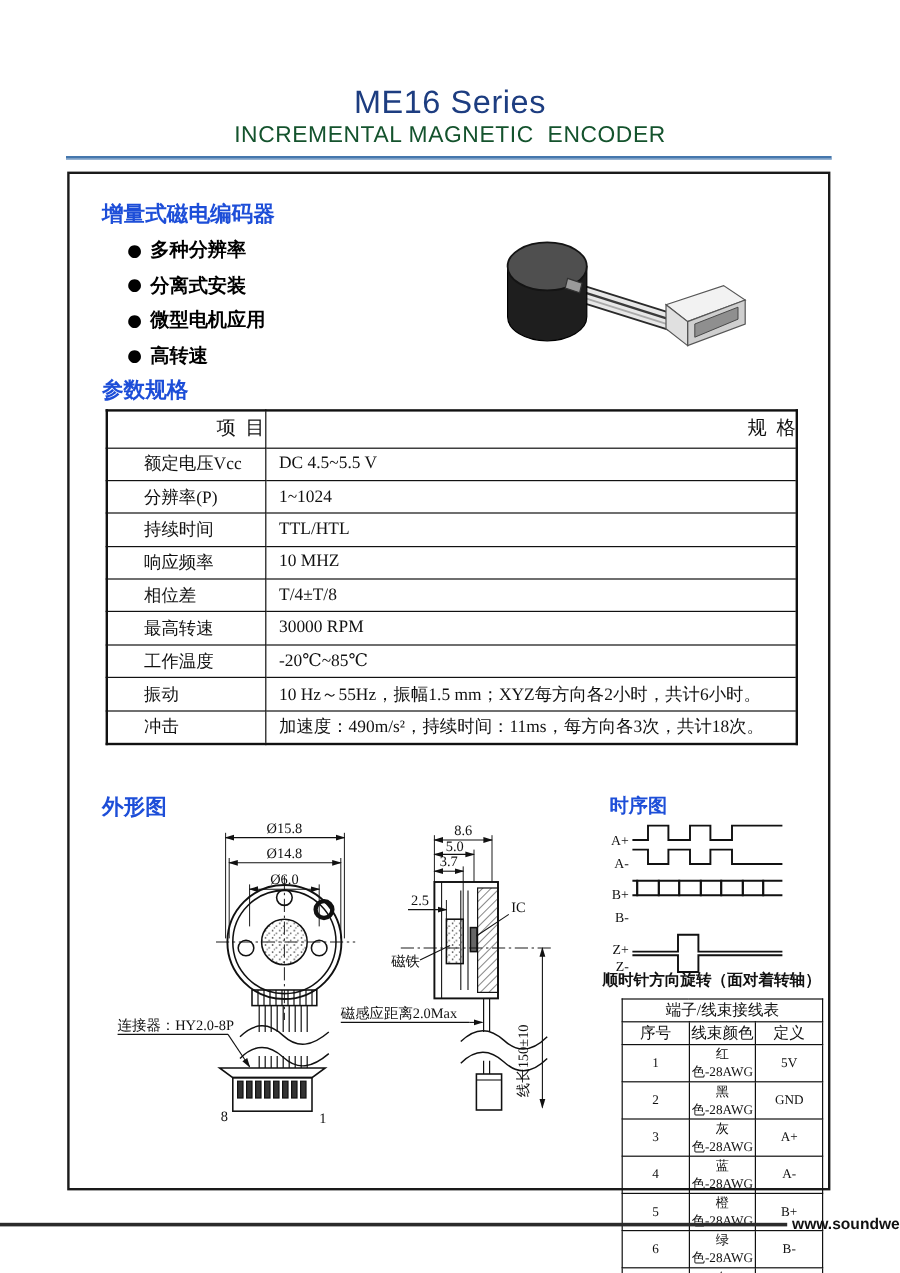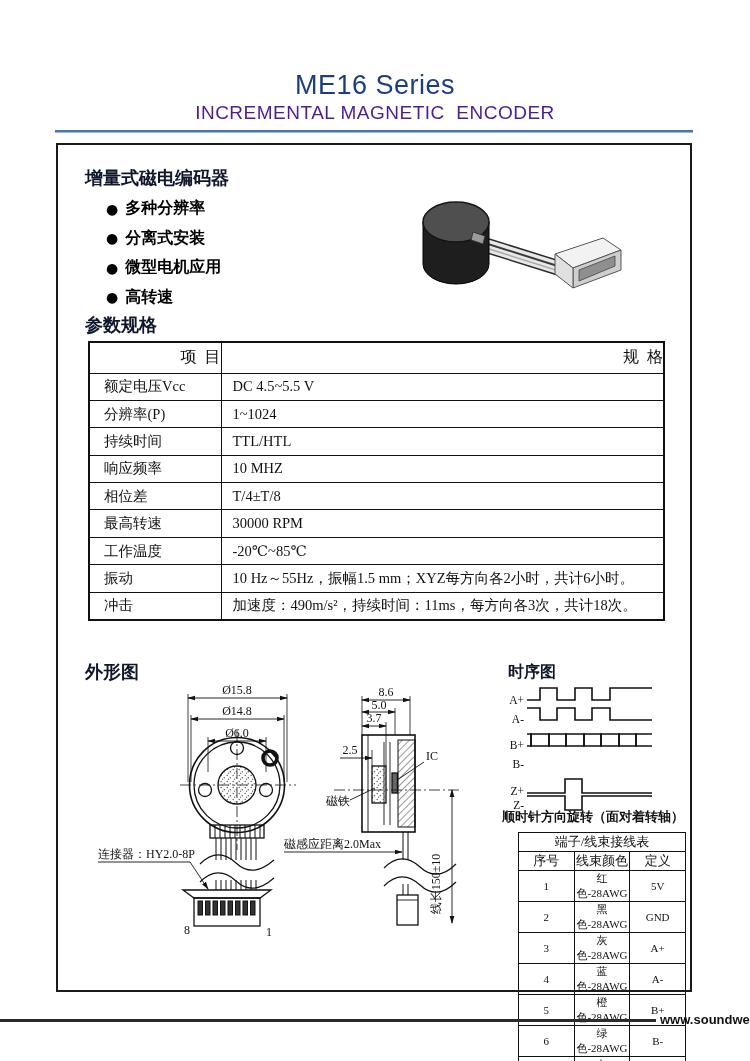--- a/index.html
+++ b/index.html
@@ -5,48 +5,48 @@
   * { margin:0; padding:0; box-sizing:border-box; }
   body { font-family:"Liberation Serif","DejaVu Serif",serif; background:#ffffff; }
   .page { position:relative; width:750px; height:1061px; background:#fff; overflow:hidden; color:#111; }
 
   
   .title { position:absolute; top:70px; left:0; width:100%; text-align:center;
            font-family:"Liberation Sans","DejaVu Sans",sans-serif;
            font-size:27px; color:#1d3d80; letter-spacing:0.5px; }
   .subtitle { position:absolute; top:102px; left:0; width:100%; text-align:center;
               font-family:"Liberation Sans","DejaVu Sans",sans-serif;
-              font-size:19px; color:#4c1d95; white-space:pre; letter-spacing:0.5px; }
+              font-size:19px; color:#14532d; white-space:pre; letter-spacing:0.5px; }
   .blue-rule { position:absolute; top:130px; left:55px; width:638px; height:3px;
                background:#4577ad; border-bottom:1px solid #9db8d6; }
 
   
   .main-box { position:absolute; top:143px; left:56px; width:636px; height:849px;
               border:2px solid #1a1a1a; background:#fff; }
 
   .cn-heading { position:absolute; font-family:"DejaVu Sans","Liberation Sans",sans-serif;
-                font-weight:bold; font-size:18px; color:#0f172a; }
+                font-weight:bold; font-size:18px; color:#1d4ed8; }
   .h-intro { top:166px; left:85px; }
   .h-specs { top:313px; left:85px; }
   .h-outline { top:660px; left:85px; }
   .h-timing { top:662px; left:508px; font-size:16px;text-align:center; }
 
   .bullets { position:absolute; top:194px; left:106px; list-style:none; }
   .bullets li { height:29.5px; display:flex; align-items:center;
                 font-family:"DejaVu Sans","Liberation Sans",sans-serif;
                 font-weight:bold; font-size:16px; color:#000; }
   .bullets .dot { font-size:14px; margin-right:7px; }
 
   
   .spec-table { position:absolute; top:341px; left:88px; width:577px;
                 border-collapse:collapse; table-layout:fixed; }
   .spec-table th, .spec-table td { border:1.5px solid #111; font-weight:normal; }
   .spec-table th { height:31px; text-align:right; font-size:16px; white-space:pre; }
   .spec-table td { height:27.4px; font-size:14.5px; }
-  .spec-table td.item { width:132px; padding-left:14px; }
+  .spec-table td.item { width:132px; padding-left:30px; }
   .spec-table td.spec { padding-left:11px; }
   .spec-table { border:2px solid #111; }
 
   
   .timing-caption { position:absolute; top:808px; left:502px; width:192px;
                     font-family:Liberation Sans, sans-serif;
                     font-weight:bold; font-size:13px; white-space:nowrap; }
 
   
   .wire-table { position:absolute; top:832px; left:518px; width:168px;

